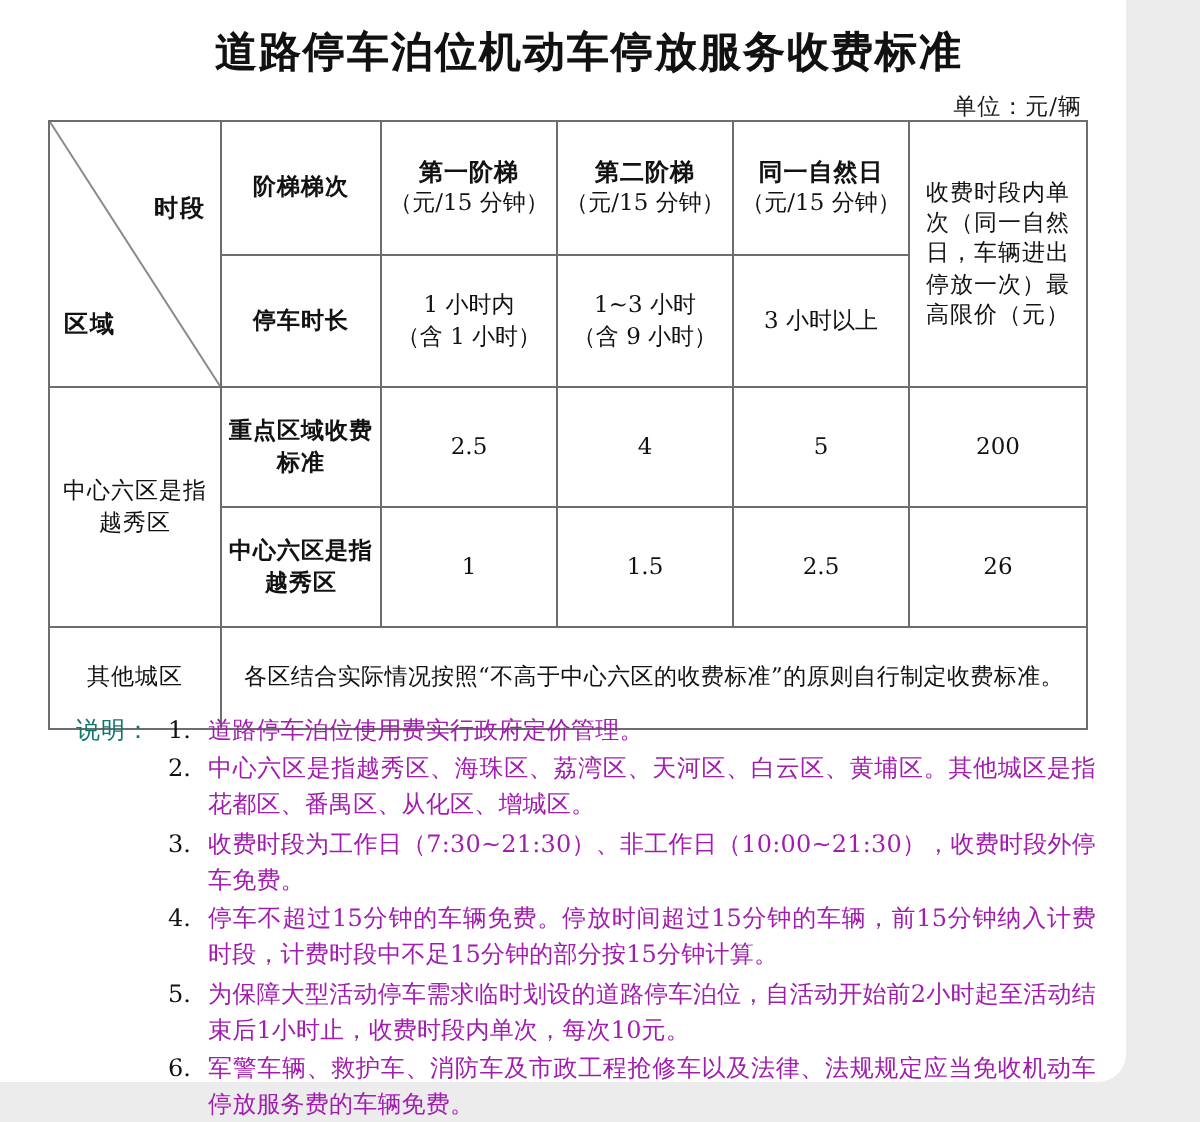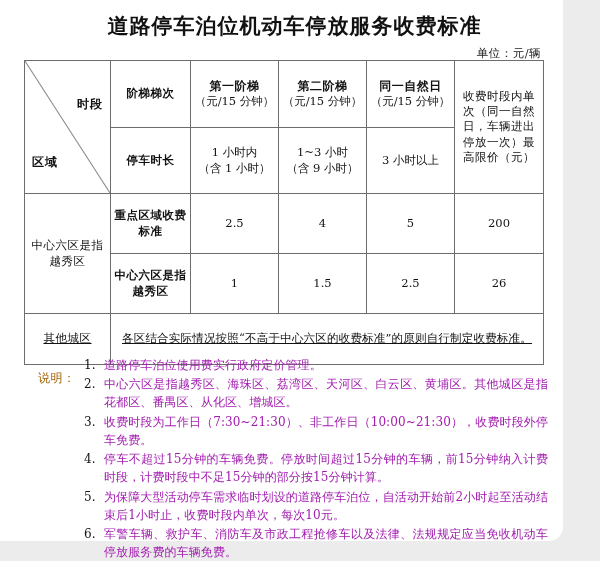--- a/index.html
+++ b/index.html
@@ -119,21 +119,21 @@
   }
   td.areaname {
     font-size: 12px;
     letter-spacing: 0.5px;
     line-height: 1.45;
   }
   td.num {
     font-size: 12px;
   }
   td.datarow { height: 55px; }
-  td.otherrow { height: 46px; text-decoration: underline; }
+  td.otherrow { height: 46px; }
   td.other-text {
     text-align: left;
     font-size: 12px;
     line-height: 1.5;
     padding: 5px 7px;
     letter-spacing: 0.2px;
   }
 
   
   .notes {
@@ -145,22 +145,21 @@
   .notes-row {
     display: flex;
     align-items: flex-start;
   }
   .notes-label {
     width: 46px;
     flex: 0 0 46px;
     font-size: 12px;
     letter-spacing: 0.5px;
     line-height: 1.52;
-    color: #a16207;
-    margin-top: 13px;
+    color: #0f766e;
   }
   .notes-list {
     flex: 1 1 auto;
   }
   .note-item {
     display: flex;
     align-items: flex-start;
     margin-bottom: 1px;
   }
   .note-num {

